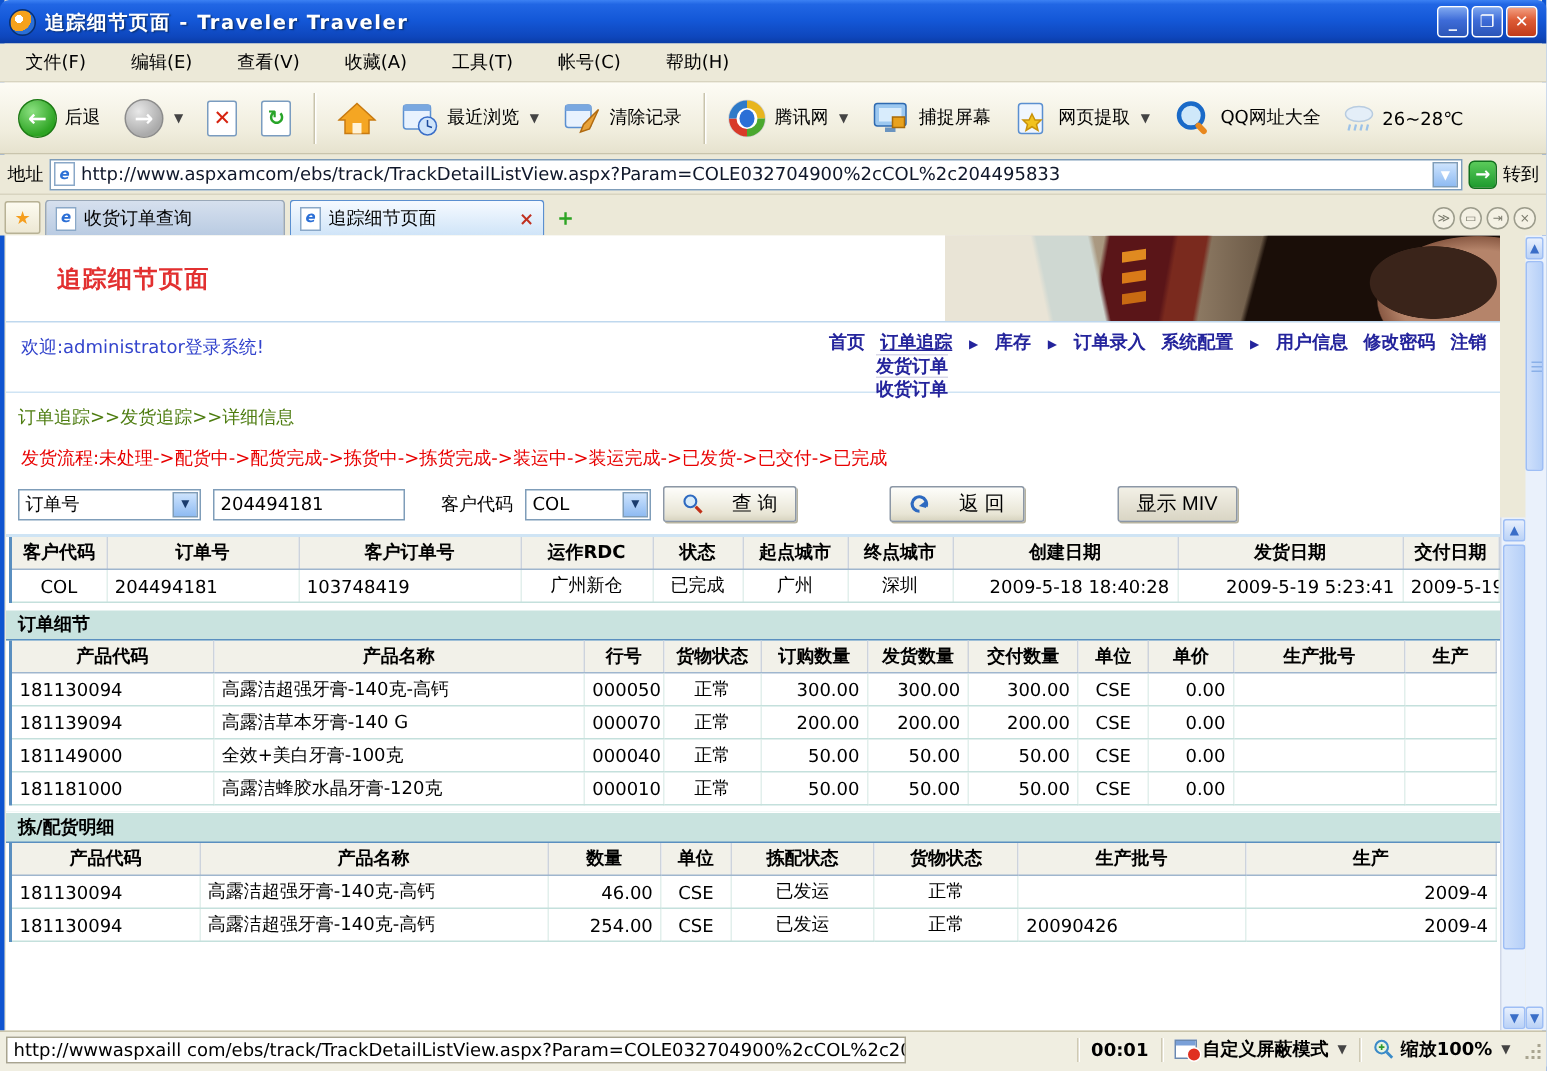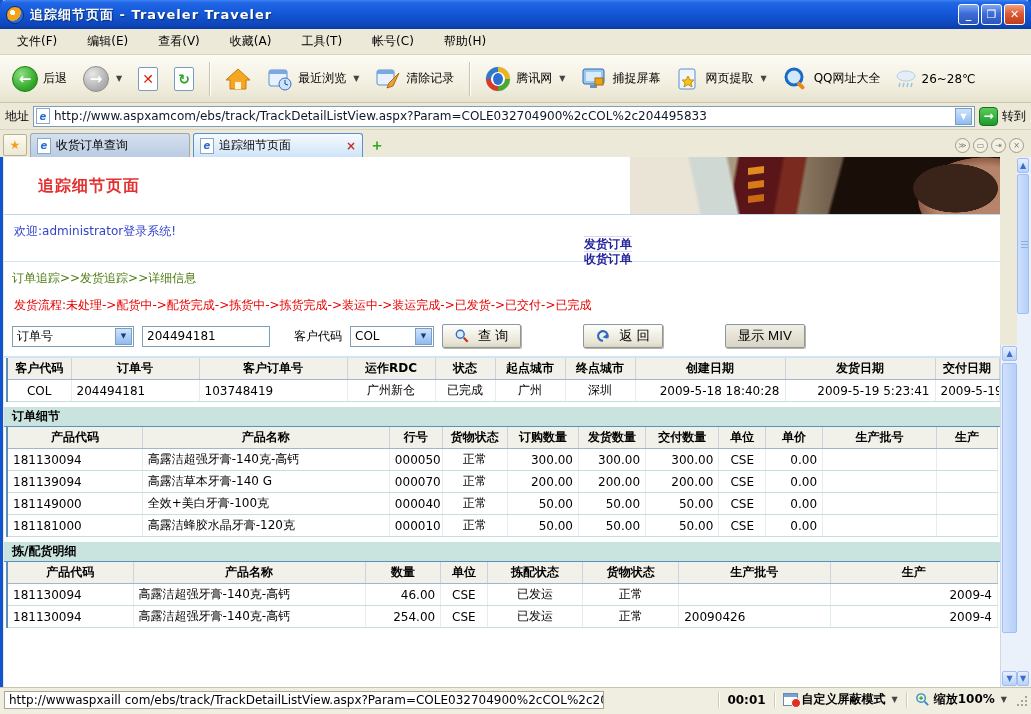--- a/index.html
+++ b/index.html
@@ -100,21 +100,21 @@
 
   .breadcrumb { padding:8px 0 4px 8px; color:#4d7c0f; }
   .flow { padding:6px 0 4px 10px; color:#E80000; }
   .form-row { display:flex; align-items:center; gap:8px; padding:6px 0 8px 8px; border-bottom:2px solid #CFE4F4; }
   .xp-select { height:21px; border:1px solid #7F9DB9; background:#fff; display:flex; align-items:center; }
   .xp-select .sel-text { padding:0 4px; flex:1; }
   .xp-select .sel-arrow { width:17px; height:17px; margin:1px; background:linear-gradient(180deg,#CDE3FD,#8FBBF2);
     border:1px solid #7F9DB9; display:flex; align-items:center; justify-content:center; font-size:7px; color:#1A3C6E; }
   .xp-input { height:21px; width:128px; border:1px solid #7F9DB9; background:#fff; padding:0 4px; display:flex; align-items:center; }
   .frm-label { margin-left:16px; }
-  .xp-btn { height:24px; display:flex; align-items:center; gap:9px; padding:0 12px;
+  .xp-btn { height:24px; display:flex; align-items:center; gap:19px; padding:0 12px;
     border:1px solid #8C97A5; border-radius:2px; background:linear-gradient(180deg,#FEFEFB,#E8E5D5 80%,#D8D4C0);
     box-shadow:1px 1px 0 #B8B4A0; color:#000; }
   .xp-btn.plain { background:linear-gradient(180deg,#F2F0E6,#D9D5C4); font-weight:normal; }
   .mag { width:14px; height:14px; }
   .spacer { width:46px; }
 
   
   .section-band { height:21px; background:#C9E3DF; border-top:1px solid #fff; border-bottom:1px solid #5A8FC0;
     display:flex; align-items:center; padding-left:8px; font-weight:bold; color:#000; margin-top:4px; }
   .grid { width:992px; margin-left:2px; border-collapse:collapse; table-layout:fixed; }
@@ -325,20 +325,33 @@
 
     <div class="banner">
       <div class="banner-title">追踪细节页面</div>
       <div class="banner-photo">
           <i class="chip"></i>
         </div>
     </div>
 
     <div class="welcome-row">
       <div class="welcome-text">欢迎:administrator登录系统!</div>
+      <div class="nav">
+        <span class="nav-link">首页</span>
+        <span class="nav-link underlined">订单追踪</span>
+        <span class="nav-arrow">▶</span>
+        <span class="nav-link">库存</span>
+        <span class="nav-arrow">▶</span>
+        <span class="nav-link">订单录入</span>
+        <span class="nav-link">系统配置</span>
+        <span class="nav-arrow">▶</span>
+        <span class="nav-link">用户信息</span>
+        <span class="nav-link">修改密码</span>
+        <span class="nav-link">注销</span>
+      </div>
       <div class="nav-sub">
         <div>发货订单</div>
         <div>收货订单</div>
       </div>
     </div>
 
     <div class="breadcrumb">订单追踪&gt;&gt;发货追踪&gt;&gt;详细信息</div>
     <div class="flow">发货流程:未处理-&gt;配货中-&gt;配货完成-&gt;拣货中-&gt;拣货完成-&gt;装运中-&gt;装运完成-&gt;已发货-&gt;已交付-&gt;已完成</div>
 
     <div class="form-row">

